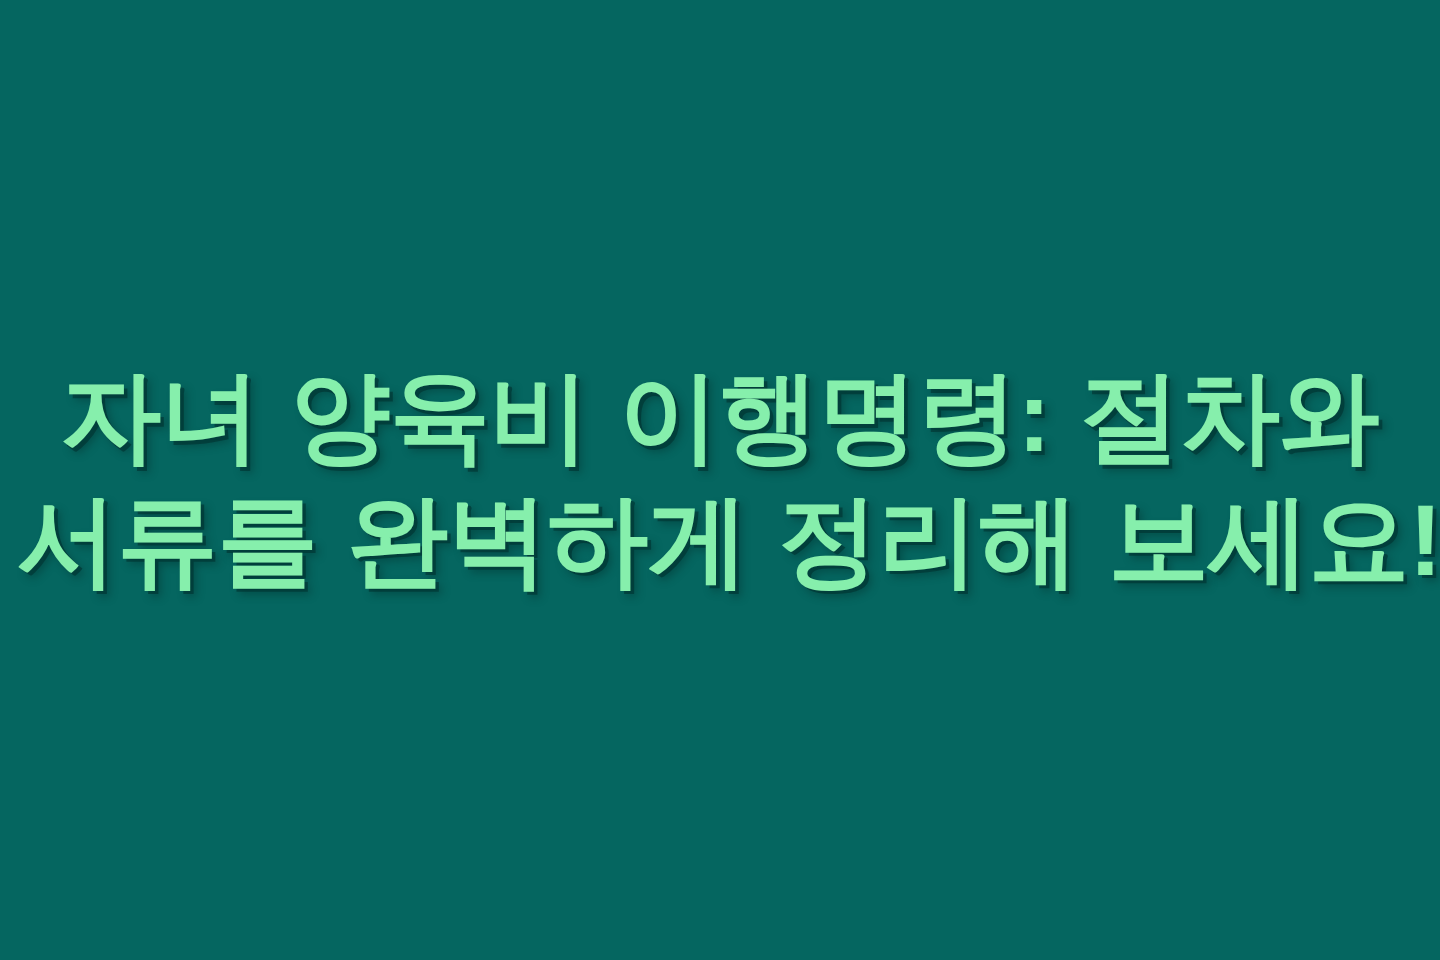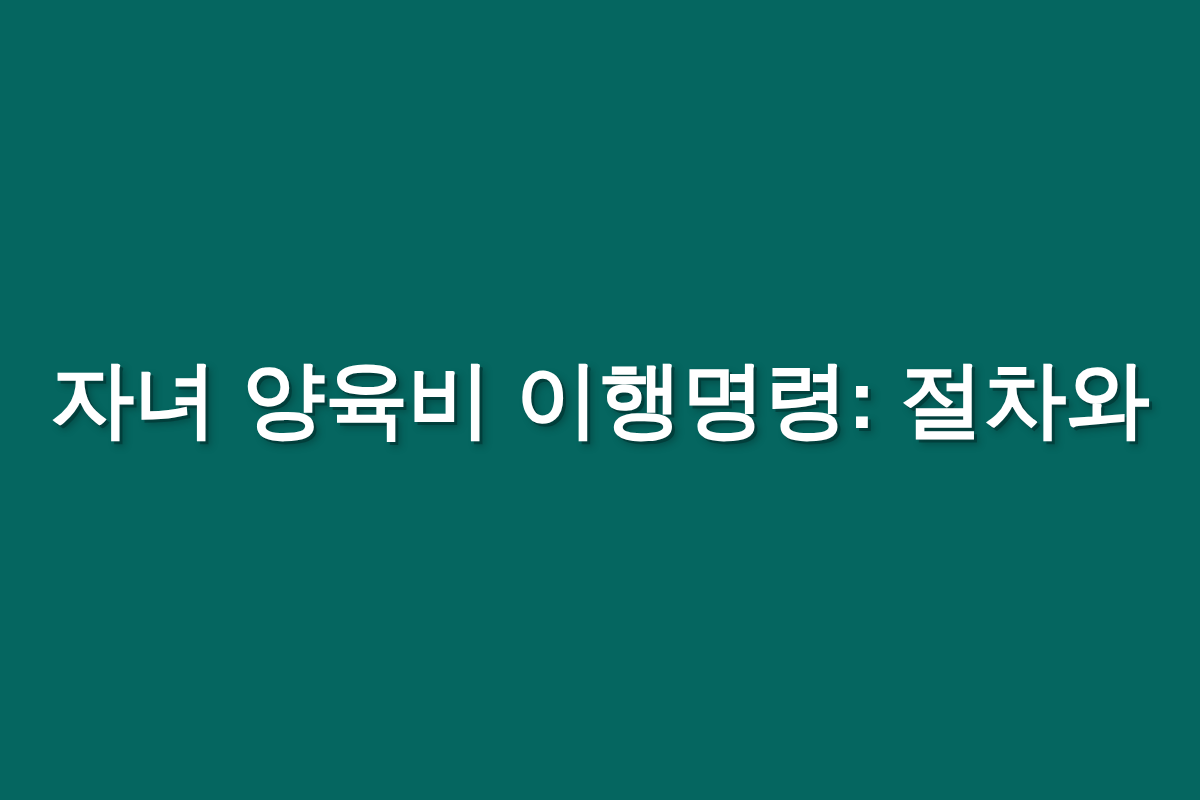--- a/index.html
+++ b/index.html
@@ -30,21 +30,21 @@
   .banner-text-block {
     width: 1200px;
     padding: 0 14px;
     box-sizing: border-box;
     text-align: center;
     transform: translateY(-1px);
   }
 
   .headline {
     margin: 0;
-    color: #ffffff;
+    color: #86efac;
     font-family: "Liberation Sans", "DejaVu Sans", sans-serif;
     font-weight: 700;
     font-size: 84px;
     line-height: 103px;
     letter-spacing: -0.5px;
     word-spacing: 2px;
     text-shadow:
       3px 3px 0 rgba(0, 46, 43, 0.55),
       5px 5px 7px rgba(0, 34, 32, 0.35);
     white-space: nowrap;
@@ -63,15 +63,16 @@
     transform: scaleX(1.0);
   }
 </style>
 </head>
 <body>
 
 <div class="banner">
   <div class="banner-text-block">
     <h1 class="headline">
       <span class="headline-line line-1">자녀 양육비 이행명령: 절차와</span>
+      <span class="headline-line line-2">서류를 완벽하게 정리해 보세요!</span>
     </h1>
   </div>
 </div>
 
 </body></html>

